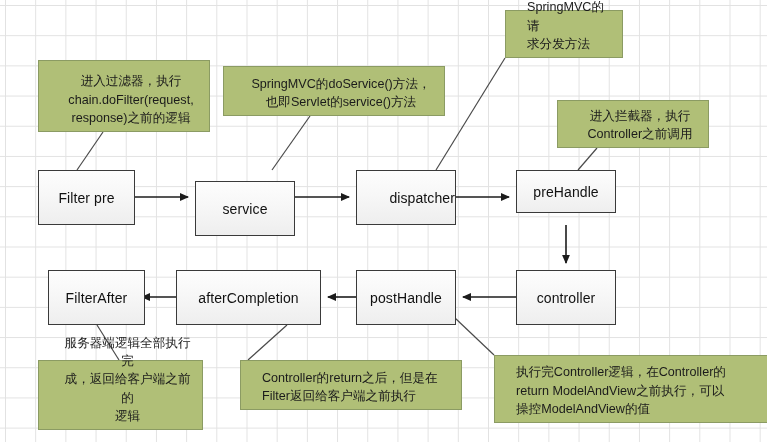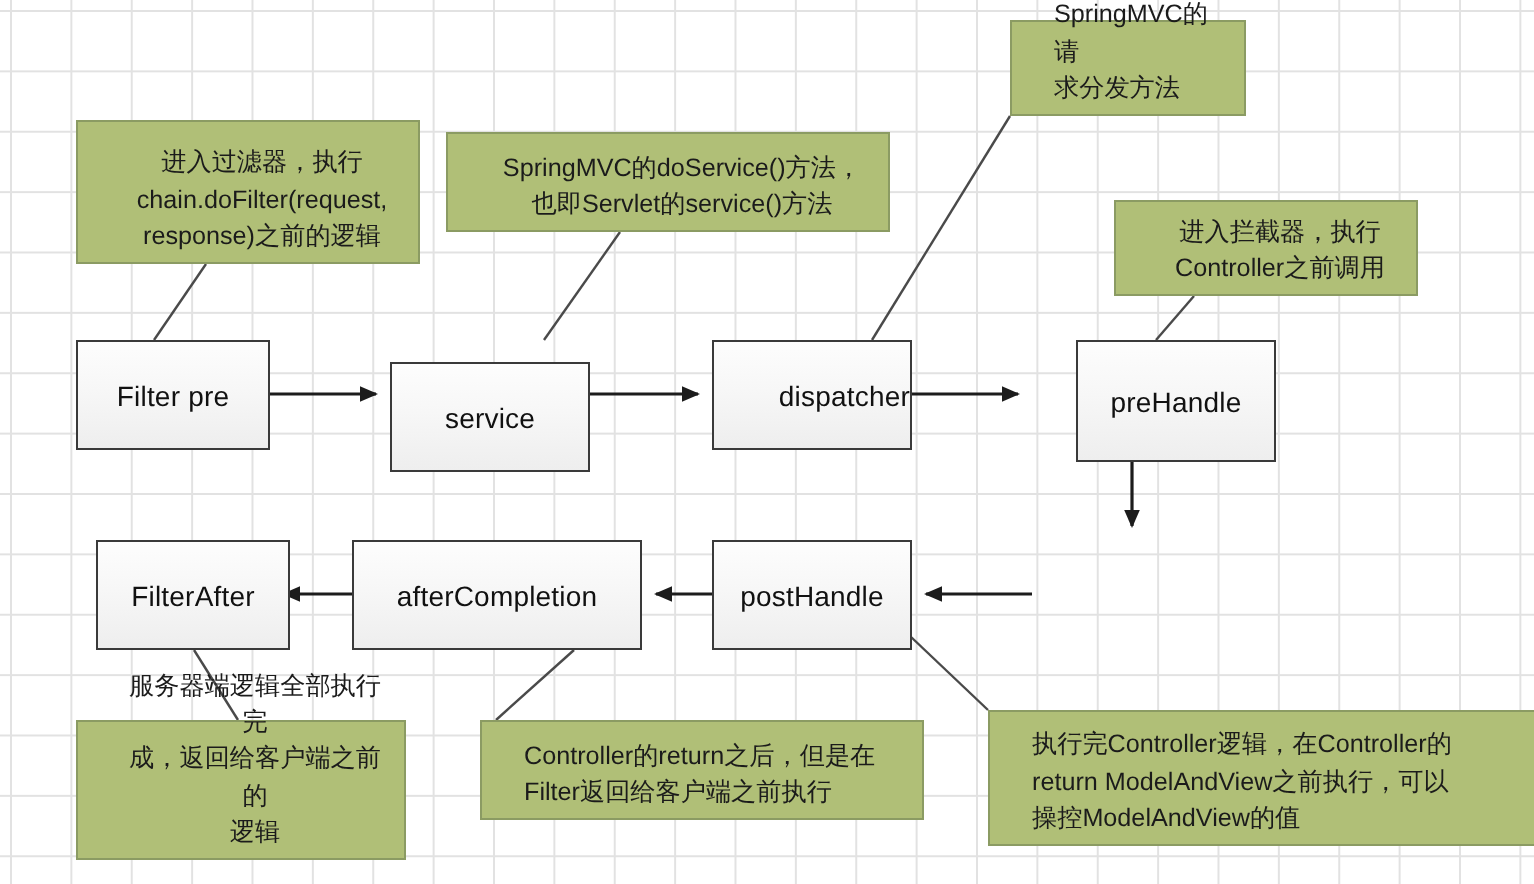--- a/index.html
+++ b/index.html
@@ -102,24 +102,27 @@
   </div>
 
   <div class="node" style="left:195px; top:181px; width:100px; height:55px;">
     <span>service</span>
   </div>
 
   <div class="node" style="left:356px; top:170px; width:100px; height:55px;justify-content:flex-end;">
     <span>dispatcher</span>
   </div>
 
-  <div class="node" style="left:538px; top:170px; width:100px; height:61px;">
+  <div class="node" style="left:516px; top:170px; width:100px; height:43px;">
     <span>preHandle</span>
   </div>
 
+  <div class="node" style="left:516px; top:270px; width:100px; height:55px;">
+    <span>controller</span>
+  </div>
 
   <div class="node" style="left:356px; top:270px; width:100px; height:55px;align-items:center;">
     <span>postHandle</span>
   </div>
 
   <div class="node" style="left:176px; top:270px; width:145px; height:55px;text-align:right;">
     <span>afterCompletion</span>
   </div>
 
   <div class="node" style="left:48px;  top:270px; width:97px;  height:55px;">

